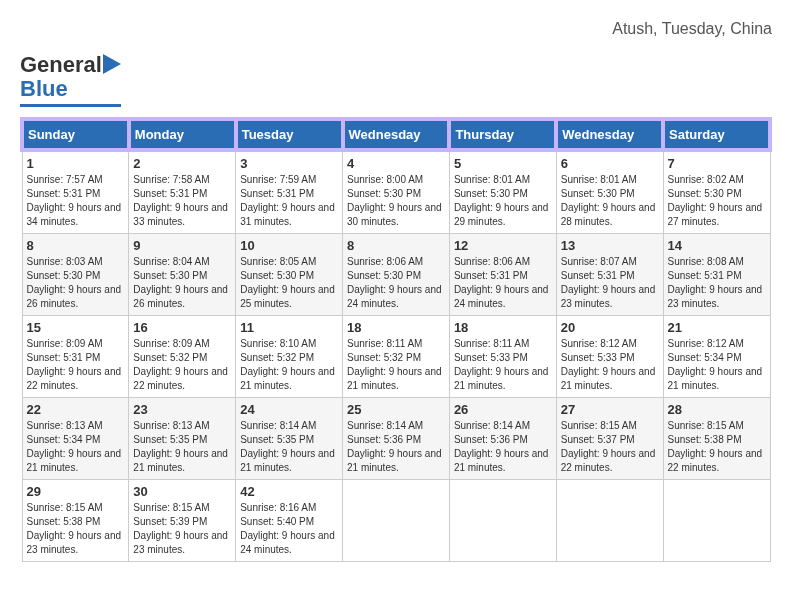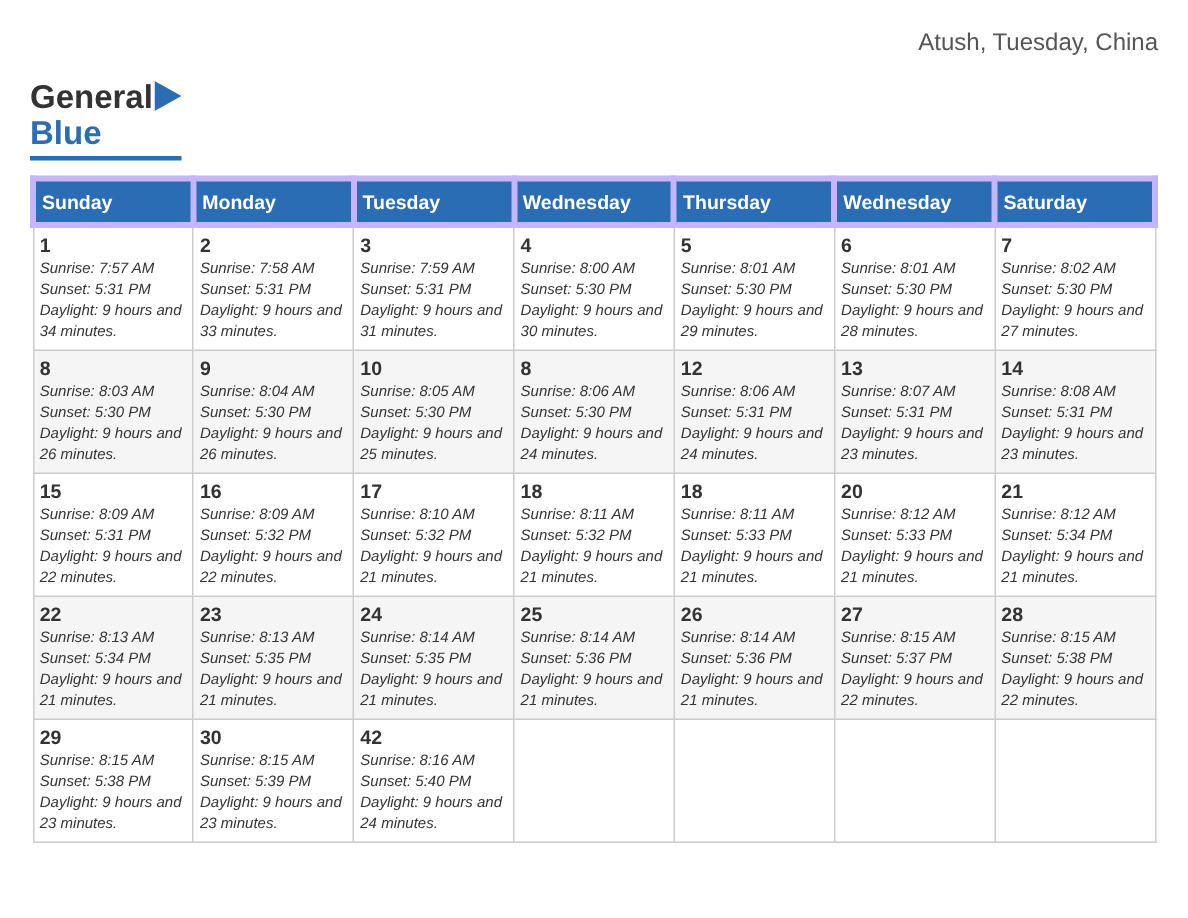--- a/index.html
+++ b/index.html
@@ -65,21 +65,20 @@
       font-size: 13px;
       font-weight: bold;
       color: #333;
       display: block;
       margin-bottom: 2px;
     }
     .day-info {
       font-size: 10px;
       color: #333;
       line-height: 1.4;
-      font-style: italic;
     }
     .empty-cell {
       background: #fff !important;
     }
   </style>
 </head>
 <body>
 
 <div class="header">
   <div class="logo">
@@ -175,21 +174,21 @@
       <tr>
         <td>
           <span class="day-num">15</span>
           <div class="day-info">Sunrise: 8:09 AM<br>Sunset: 5:31 PM<br>Daylight: 9 hours and 22 minutes.</div>
         </td>
         <td>
           <span class="day-num">16</span>
           <div class="day-info">Sunrise: 8:09 AM<br>Sunset: 5:32 PM<br>Daylight: 9 hours and 22 minutes.</div>
         </td>
         <td>
-          <span class="day-num">17</span>
+          <span class="day-num">11</span>
           <div class="day-info">Sunrise: 8:10 AM<br>Sunset: 5:32 PM<br>Daylight: 9 hours and 21 minutes.</div>
         </td>
         <td>
           <span class="day-num">18</span>
           <div class="day-info">Sunrise: 8:11 AM<br>Sunset: 5:32 PM<br>Daylight: 9 hours and 21 minutes.</div>
         </td>
         <td>
           <span class="day-num">18</span>
           <div class="day-info">Sunrise: 8:11 AM<br>Sunset: 5:33 PM<br>Daylight: 9 hours and 21 minutes.</div>
         </td>

